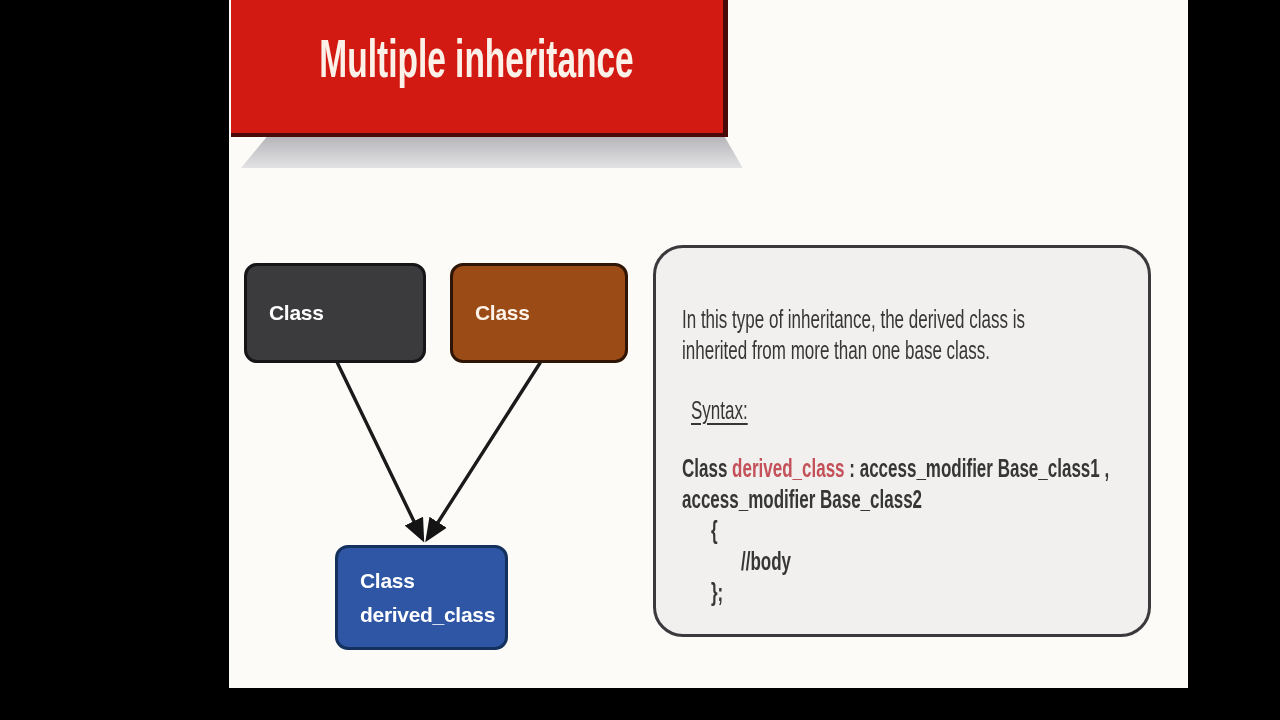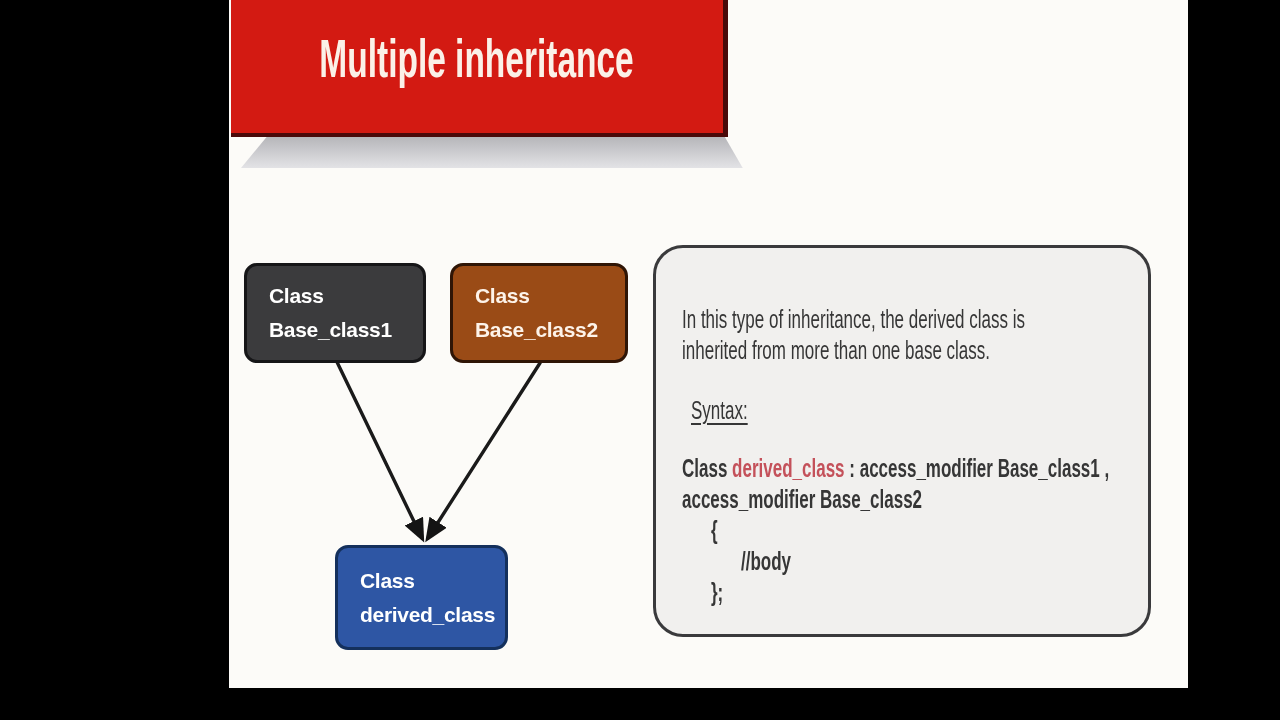--- a/index.html
+++ b/index.html
@@ -100,26 +100,24 @@
       <marker id="ah" markerWidth="8" markerHeight="8" refX="5.5" refY="3" orient="auto">
         <path d="M0,0 L7,3 L0,6 z" fill="#141414"></path>
       </marker>
     </defs>
     <line x1="108" y1="362" x2="193" y2="538" stroke="#1a1a1a" stroke-width="3.4" stroke-linecap="round" marker-end="url(#ah)"></line>
     <line x1="311" y1="363" x2="199" y2="538" stroke="#1a1a1a" stroke-width="3.4" stroke-linecap="round" marker-end="url(#ah)"></line>
   </svg>
 
   <div class="dbox box-base1">
     <span class="bl">Class</span>
-    <span class="bl">Base_class1</span>
   </div>
 
   <div class="dbox box-base2">
     <span class="bl">Class</span>
-    <span class="bl">Base_class2</span>
   </div>
 
   <div class="dbox box-derived">
     <span class="bl">Class</span>
     <span class="bl">derived_class</span>
   </div>
 
   <div class="panel">
     <div class="pline">In this type of inheritance, the derived class is</div>
     <div class="pline">inherited from more than one base class.</div>

